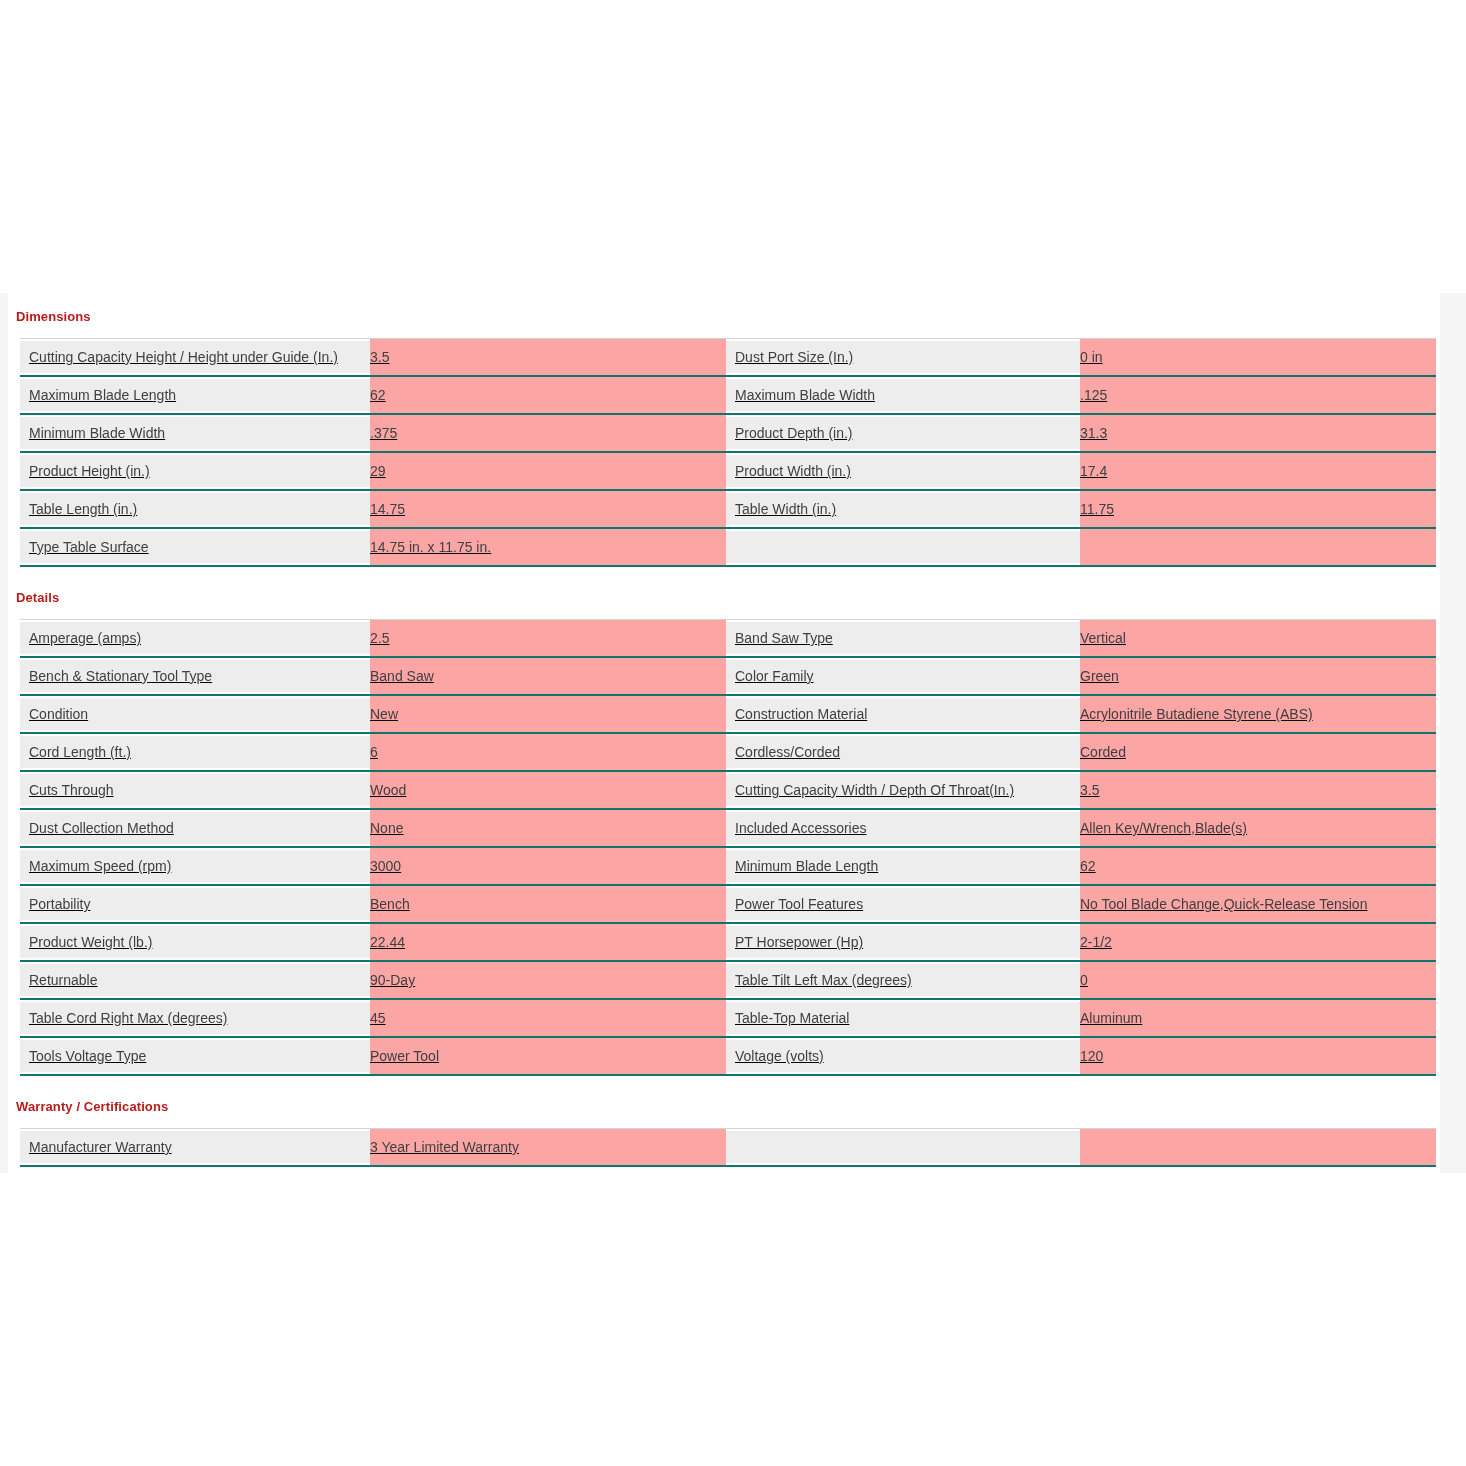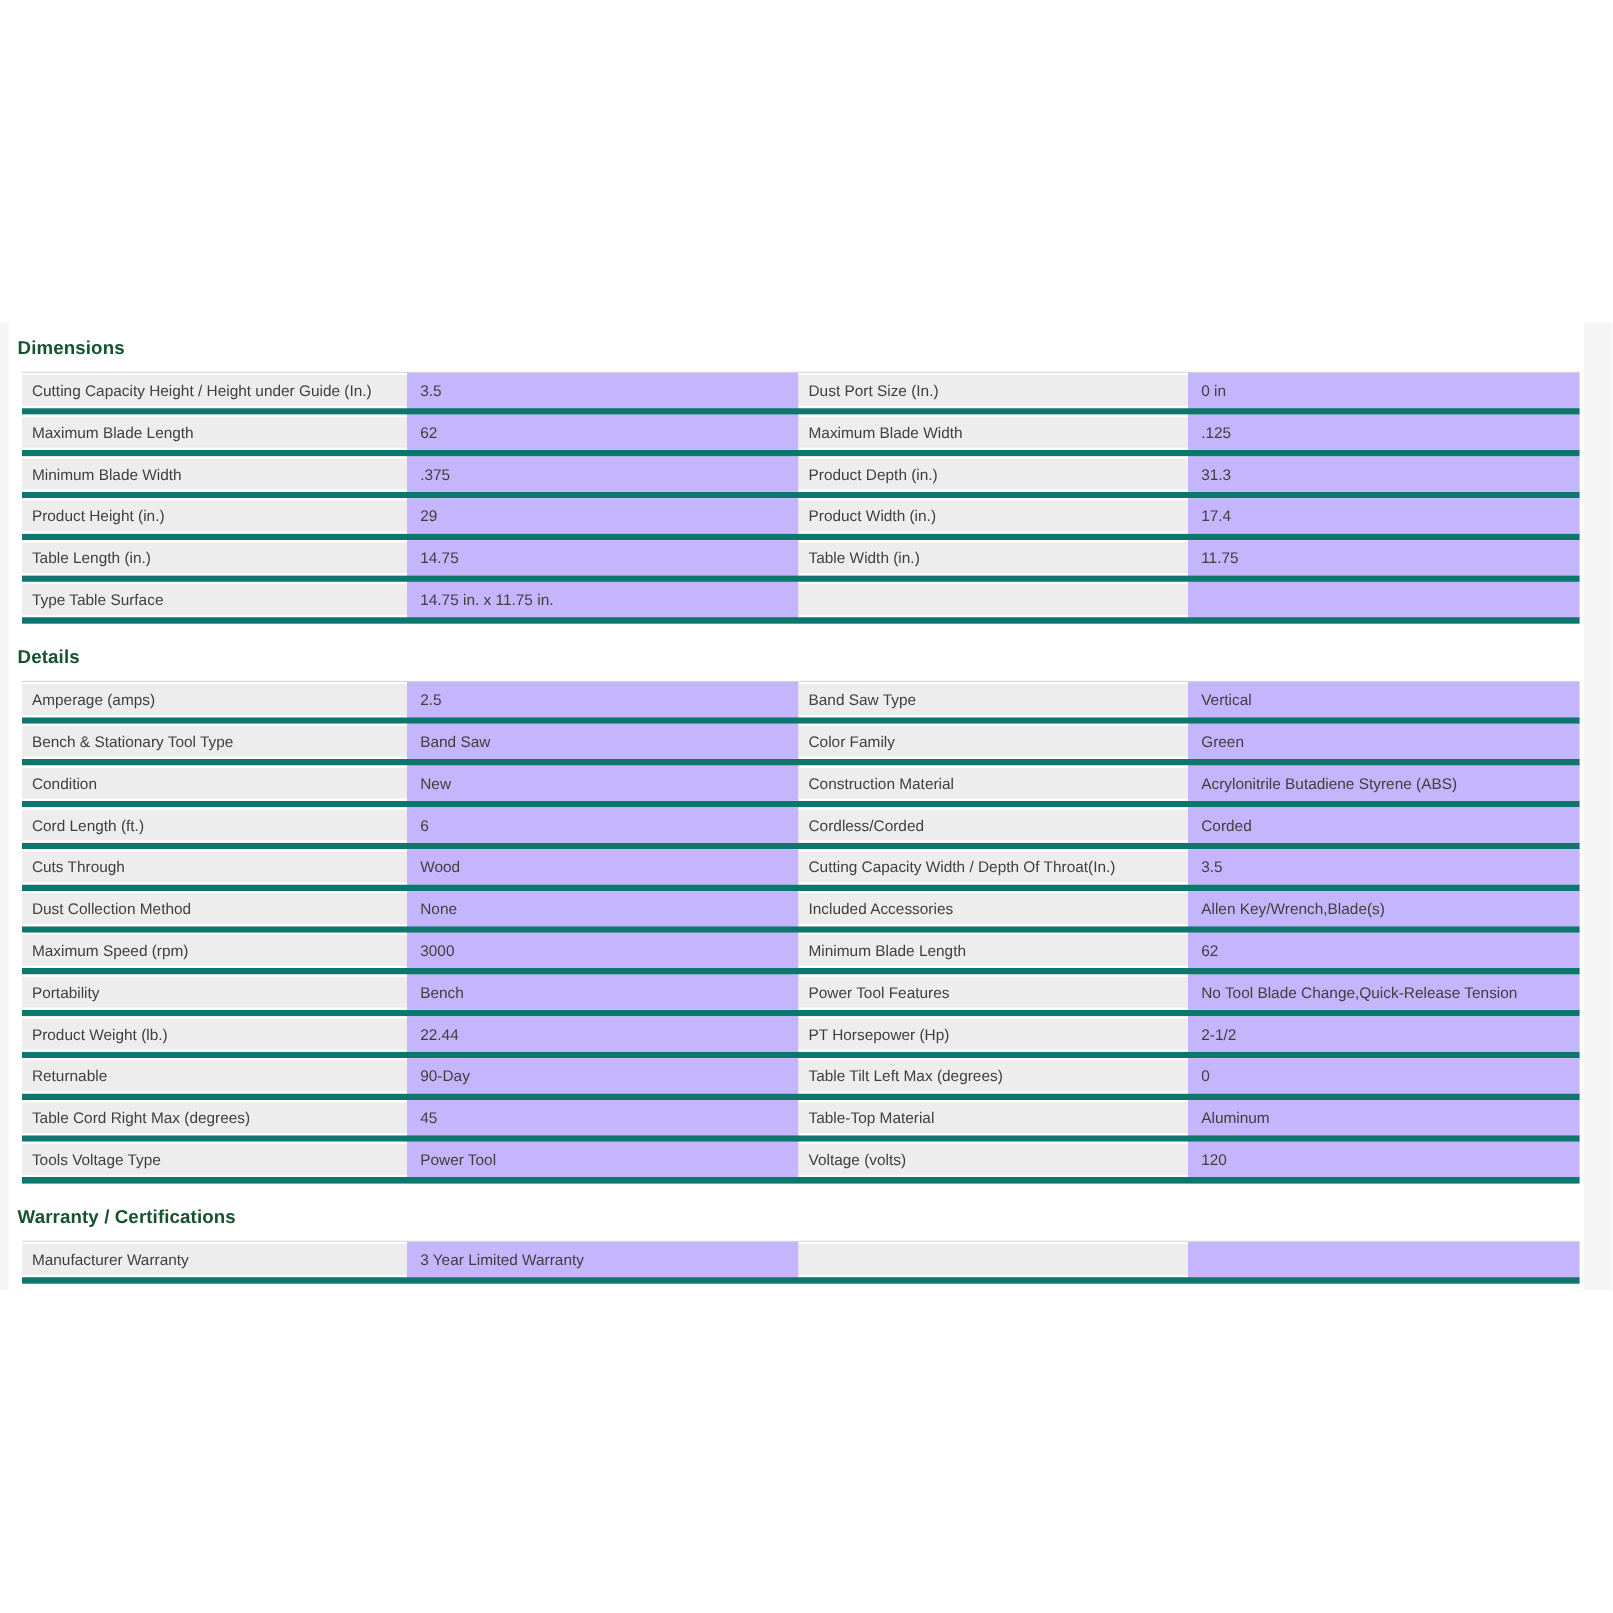--- a/index.html
+++ b/index.html
@@ -16,56 +16,56 @@
   .card {
     margin-left: 8px;
     margin-right: 26px;
     background: #ffffff;
     padding: 13px 0 6px 0;
   }
   .spec-section { display: block; }
   .spec-section.spaced { margin-top: 20px; }
   .spec-title {
     margin: 0 0 10px 8px;
-    font-size: 17px;
+    font-size: 13px;
     line-height: 22px;
     font-weight: 700;
-    color: #14532d;
+    color: #b91c1c;
     letter-spacing: 0.1px;
   }
   .spec-table {
     margin-left: 12px;
     width: 1416px;
     border-top: 1px solid #d3d3d3;
   }
   .spec-row {
     display: grid;
     grid-template-columns: 350px 356px 354px 356px;
     height: 38px;
     box-sizing: border-box;
-    border-bottom: 6px solid #0f766e;
+    border-bottom: 2px solid #0f766e;
+    text-decoration: underline;
   }
   .cell {
     display: flex;
     align-items: center;
     box-sizing: border-box;
     font-size: 14px;
     color: #3f3f3f;
     white-space: nowrap;
     overflow: hidden;
   }
   .cell.label {
     background: #ededed;
     border-top: 2px solid #ffffff;
     border-bottom: 2px solid #ffffff;
     padding-left: 9px;
   }
   .cell.value {
-    background: #c4b5fd;
-    padding-left: 12px;
+    background: #fca5a5;
   }
 </style>
 </head>
 <body>
 
 <div class="top-spacer"></div>
 
 <div class="page-band">
   <div class="card">
 

